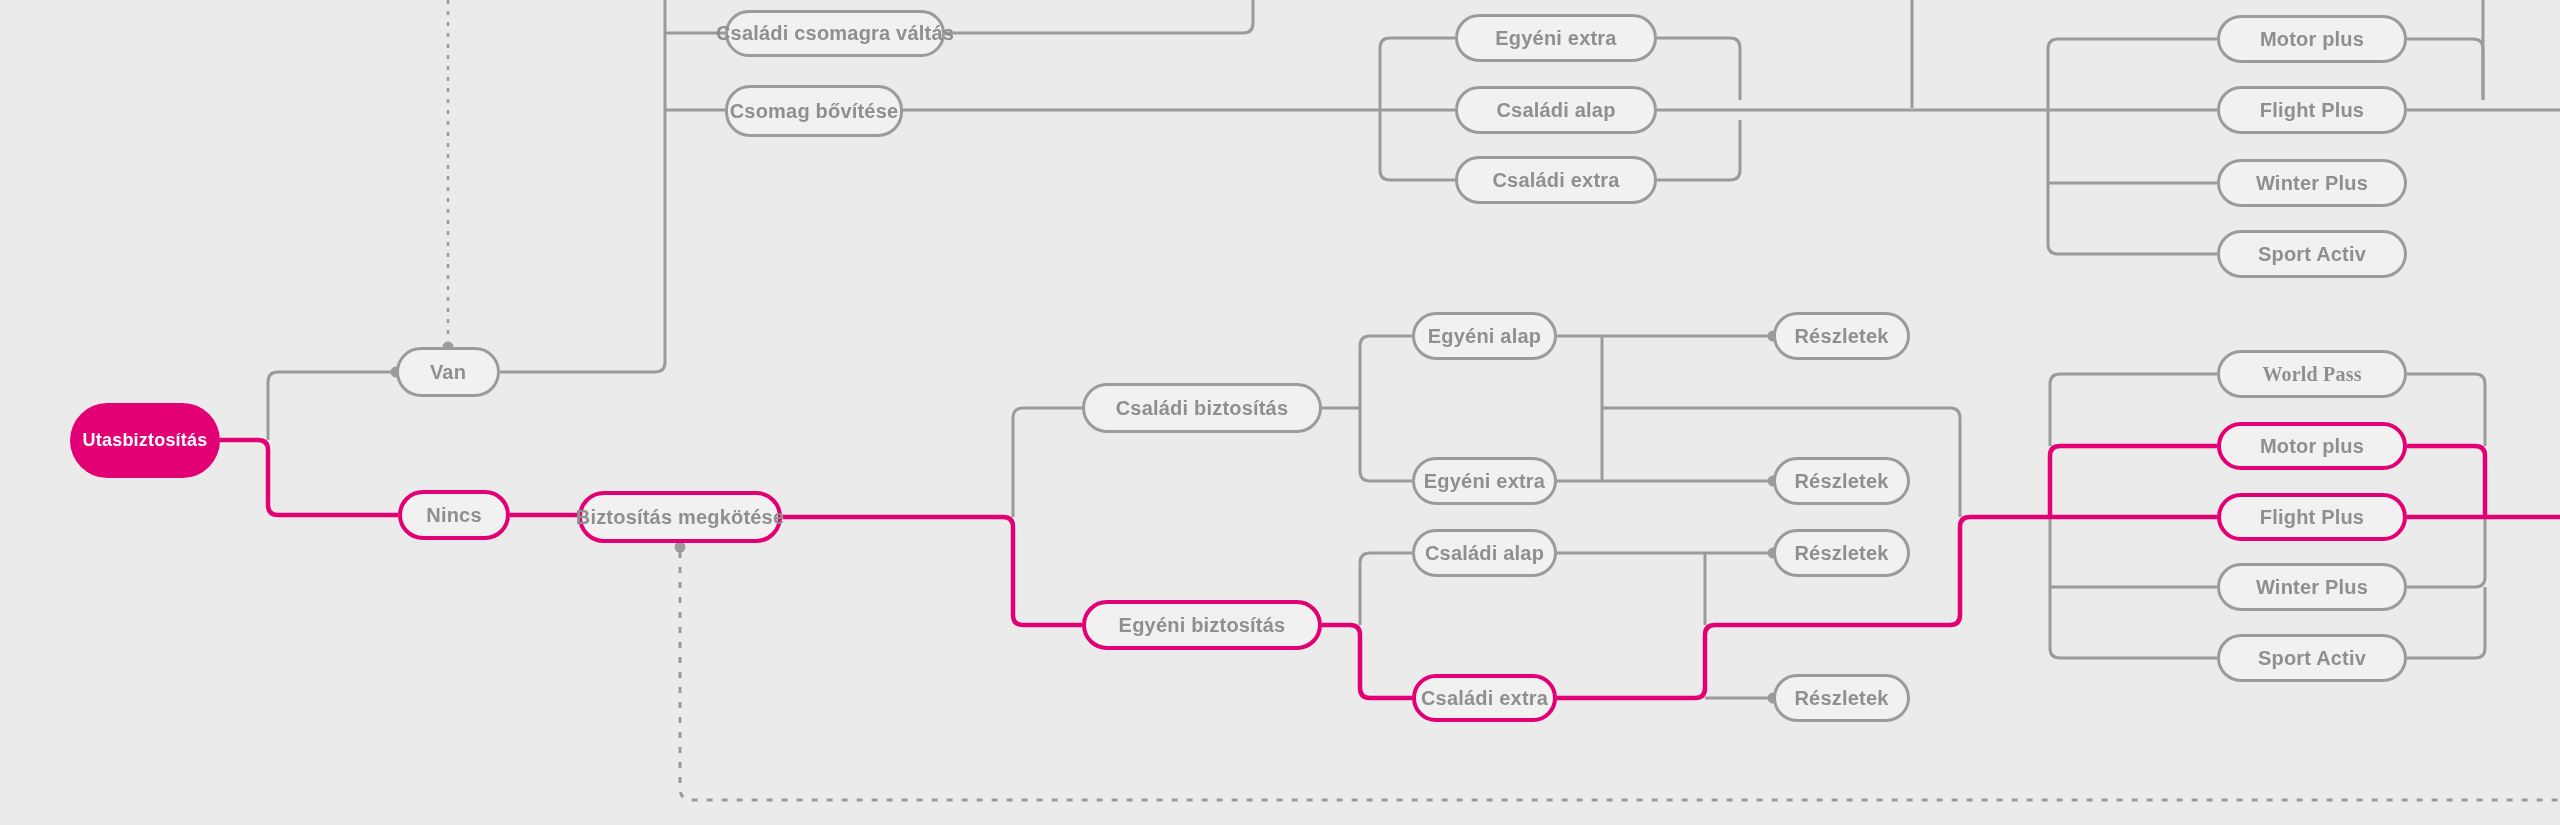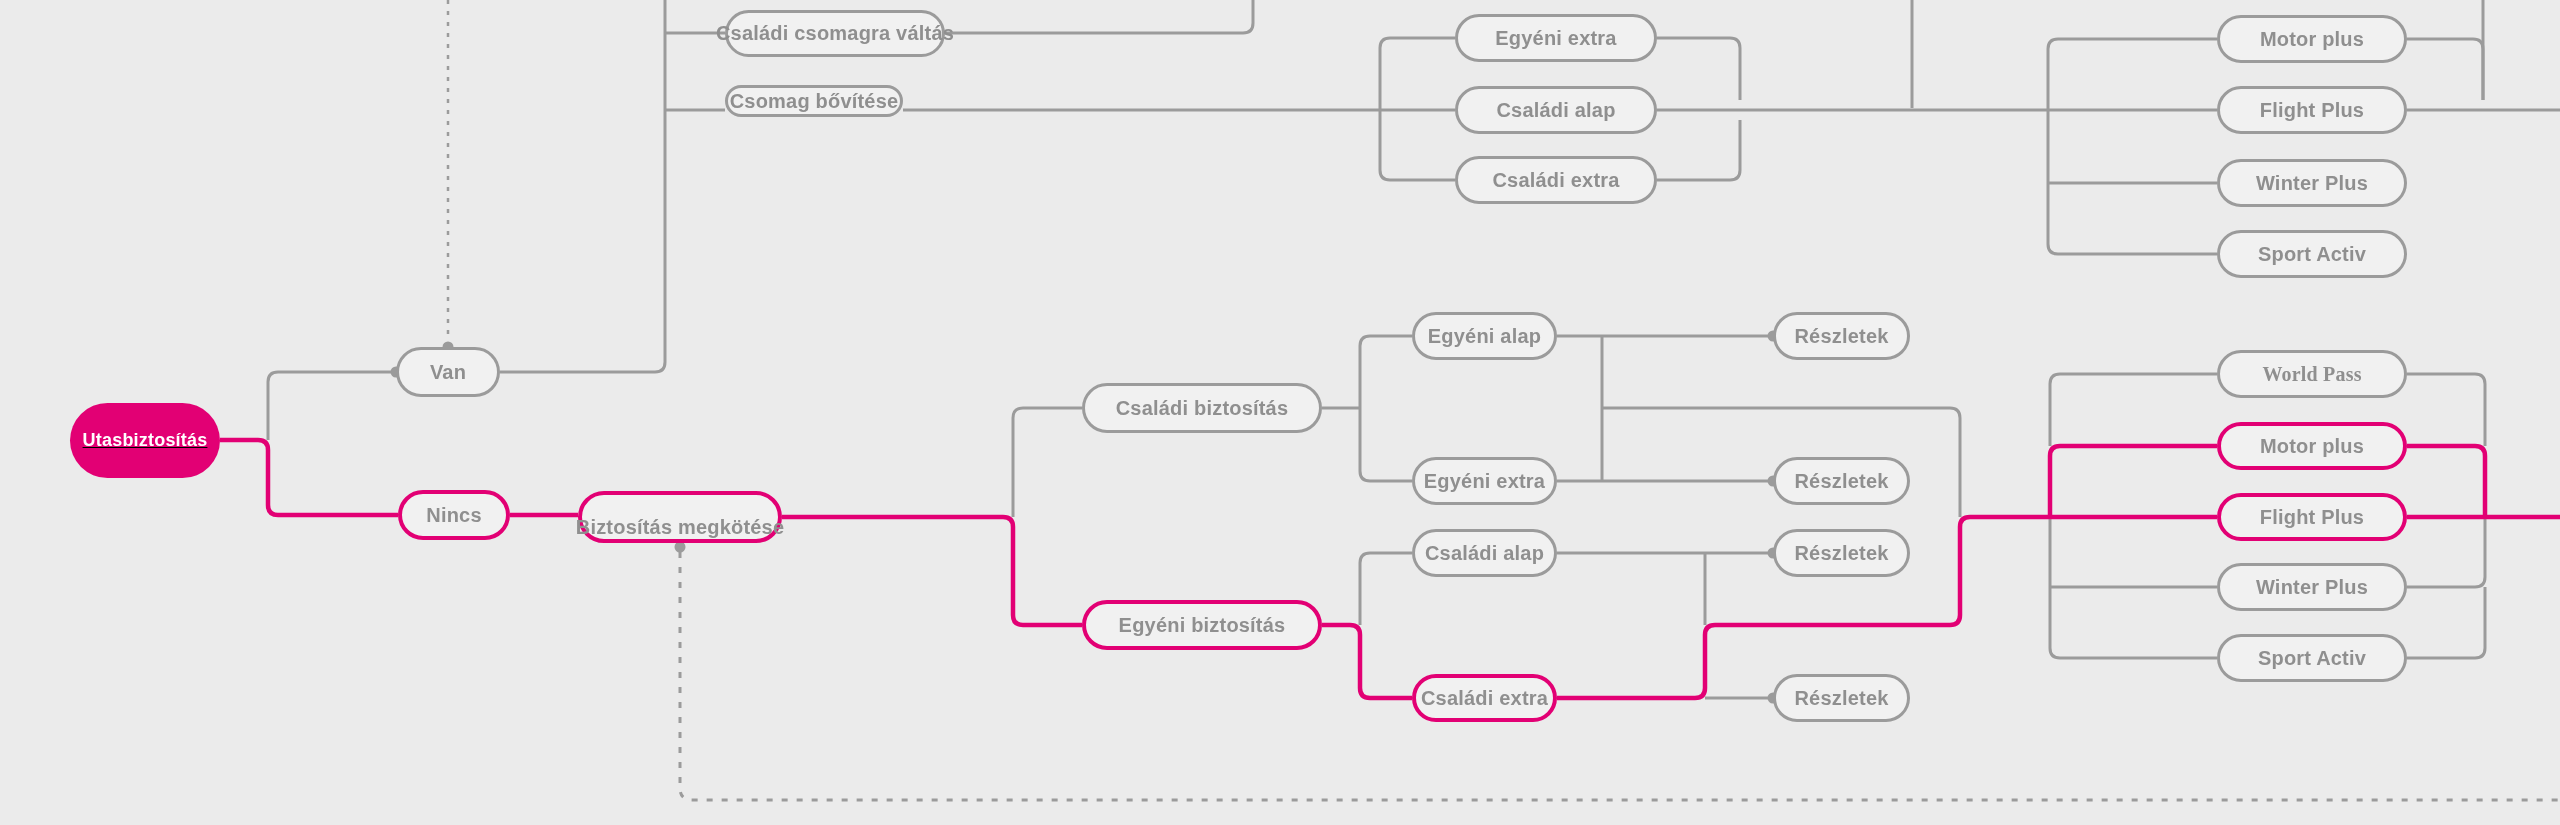--- a/index.html
+++ b/index.html
@@ -70,36 +70,36 @@
       <path d="M 2407 517 H 2560" stroke="#e20074" stroke-width="4.5" stroke-linecap="butt"></path>
       <circle cx="396" cy="372" r="5.5" fill="#9b9b9b"></circle>
       <circle cx="448" cy="347" r="5.5" fill="#9b9b9b"></circle>
       <circle cx="680" cy="547" r="5.5" fill="#9b9b9b"></circle>
       <circle cx="1773" cy="336" r="5.5" fill="#9b9b9b"></circle>
       <circle cx="1773" cy="481" r="5.5" fill="#9b9b9b"></circle>
       <circle cx="1773" cy="553" r="5.5" fill="#9b9b9b"></circle>
       <circle cx="1773" cy="698" r="5.5" fill="#9b9b9b"></circle>
     </svg>
   <div id="nodes">
-      <div class="flow-node root" style="left: 70px; top: 403px; width: 150px; height: 75px; border-radius: 37.5px; text-decoration: underline;">
+      <div class="flow-node root" style="left: 70px; top: 403px; width: 150px; height: 75px; border-radius: 37.5px;">
         <span class="lbl">Utasbiztosítás</span>
       </div>
       <div class="flow-node" style="left: 396px; top: 347px; width: 104px; height: 50px; border-radius: 25px;">
         <span class="lbl">Van</span>
       </div>
       <div class="flow-node active" style="left: 398px; top: 490px; width: 112px; height: 50px; border-radius: 25px;">
         <span class="lbl">Nincs</span>
       </div>
-      <div class="flow-node active" style="left: 578px; top: 491px; width: 204px; height: 52px; border-radius: 26px; align-items: flex-end;">
+      <div class="flow-node active" style="left: 578px; top: 491px; width: 204px; height: 52px; border-radius: 26px;">
         <span class="lbl">Biztosítás megkötése</span>
       </div>
       <div class="flow-node" style="left: 725px; top: 10px; width: 220px; height: 47px; border-radius: 23.5px;">
         <span class="lbl">Családi csomagra váltás</span>
       </div>
-      <div class="flow-node" style="left: 725px; top: 85px; width: 178px; height: 32px; border-radius: 25px;">
+      <div class="flow-node" style="left: 725px; top: 85px; width: 178px; height: 52px; border-radius: 25px;">
         <span class="lbl">Csomag bővítése</span>
       </div>
       <div class="flow-node" style="left: 1455px; top: 14px; width: 202px; height: 48px; border-radius: 24px;">
         <span class="lbl">Egyéni extra</span>
       </div>
       <div class="flow-node" style="left: 1455px; top: 86px; width: 202px; height: 48px; border-radius: 24px;">
         <span class="lbl">Családi alap</span>
       </div>
       <div class="flow-node" style="left: 1455px; top: 156px; width: 202px; height: 48px; border-radius: 24px;">
         <span class="lbl">Családi extra</span>

